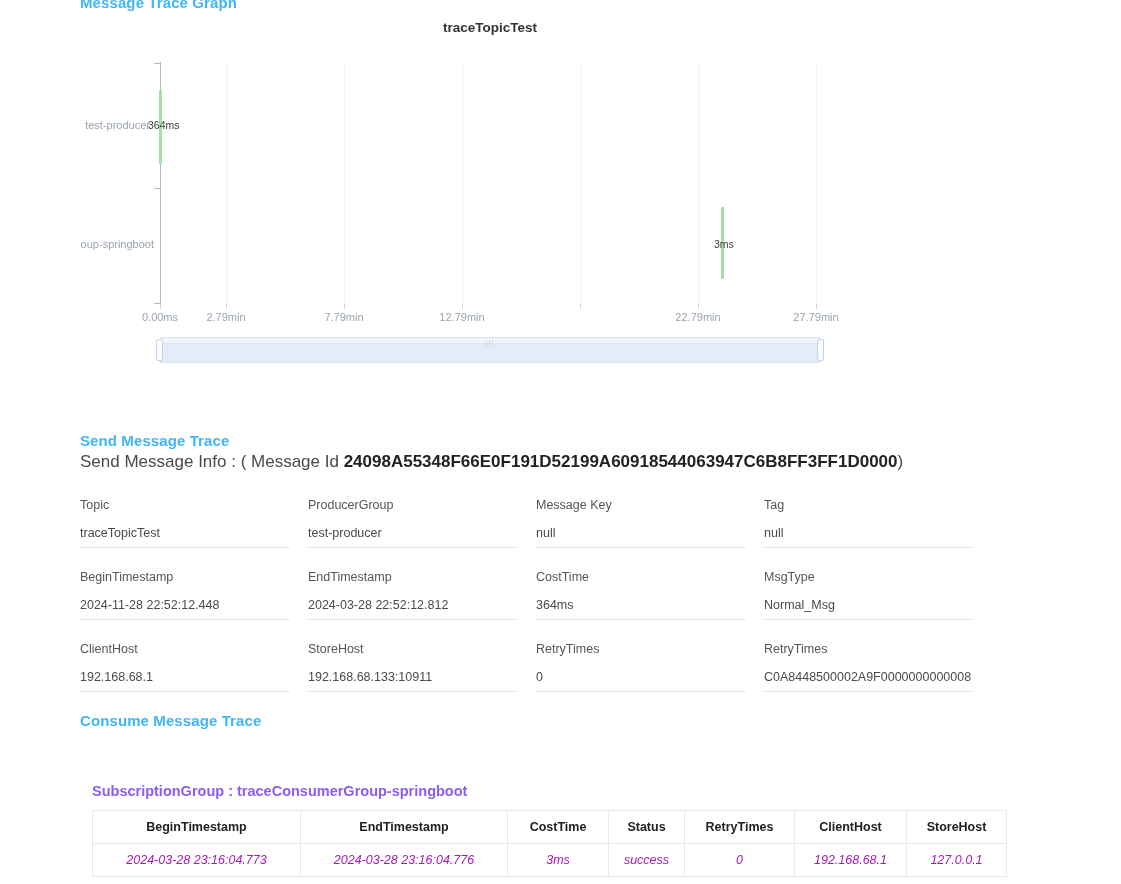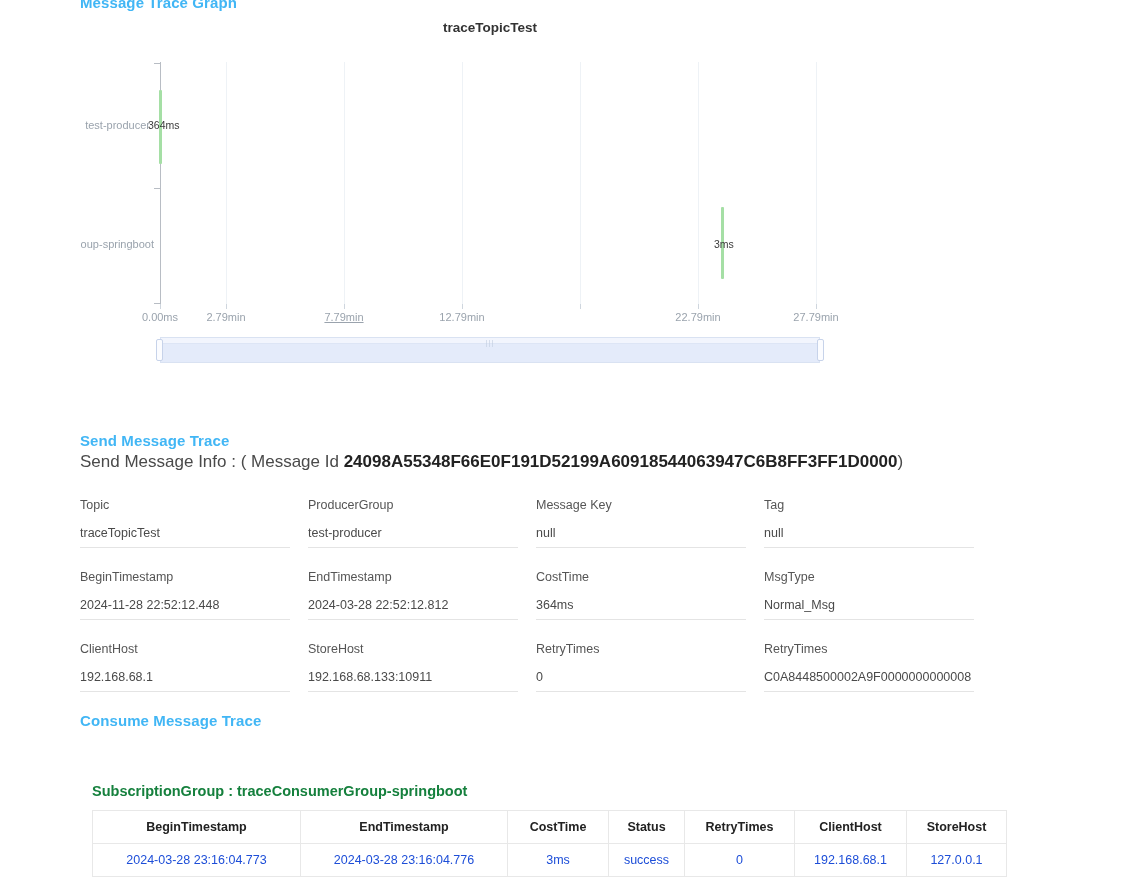--- a/index.html
+++ b/index.html
@@ -141,42 +141,43 @@
     border-bottom: 1px solid #e4e4e4;
     padding-bottom: 7px;
     white-space: nowrap;
     overflow: hidden;
     text-overflow: clip;
   }
 
   
   .sub-group {
     position: absolute; left: 92px; top: 783px;
-    color: #15803d; font-size: 14.5px; font-weight: 700; white-space: nowrap;
+    color: #8b5cf6; font-size: 14.5px; font-weight: 700; white-space: nowrap;
   }
   .ctable {
     position: absolute; left: 92px; top: 810px;
     border-collapse: collapse;
     font-size: 12.5px;
     background: #fff;
   }
   .ctable th, .ctable td {
     border: 1px solid #e8e8e8;
     text-align: center;
     white-space: nowrap;
   }
   .ctable th {
     font-weight: 700;
     color: #222;
     padding: 9px 14px;
     font-size: 12.5px;
   }
   .ctable td {
-    color: #1d4ed8;
+    color: #a21caf;
     padding: 9px 14px;
+    font-style: italic;
   }
 </style>
 </head>
 <body>
 
 <div class="page">
 
   <div class="section-title" style="left:80px; top:-6px;">Message Trace Graph</div>
 
   <div class="chart-wrap">
@@ -210,21 +211,21 @@
       <div class="x-tick" style="left:160px;"></div>
       <div class="x-tick" style="left:226px;"></div>
       <div class="x-tick" style="left:344px;"></div>
       <div class="x-tick" style="left:462px;"></div>
       <div class="x-tick" style="left:580px;"></div>
       <div class="x-tick" style="left:698px;"></div>
       <div class="x-tick" style="left:816px;"></div>
 
       <div class="x-label" style="left:160px;">0.00ms</div>
       <div class="x-label" style="left:226px;">2.79min</div>
-      <div class="x-label" style="left:344px;text-decoration:underline;">7.79min</div>
+      <div class="x-label" style="left:344px;">7.79min</div>
       <div class="x-label" style="left:462px;">12.79min</div>
       <div class="x-label" style="left:580px;margin-top:40px;">17.79min</div>
       <div class="x-label" style="left:698px;">22.79min</div>
       <div class="x-label" style="left:816px;">27.79min</div>
     </div>
 
     <div class="datazoom">
       <div class="datazoom-fill"></div>
       <div class="datazoom-top"></div>
       <div class="dz-center">|||</div>

